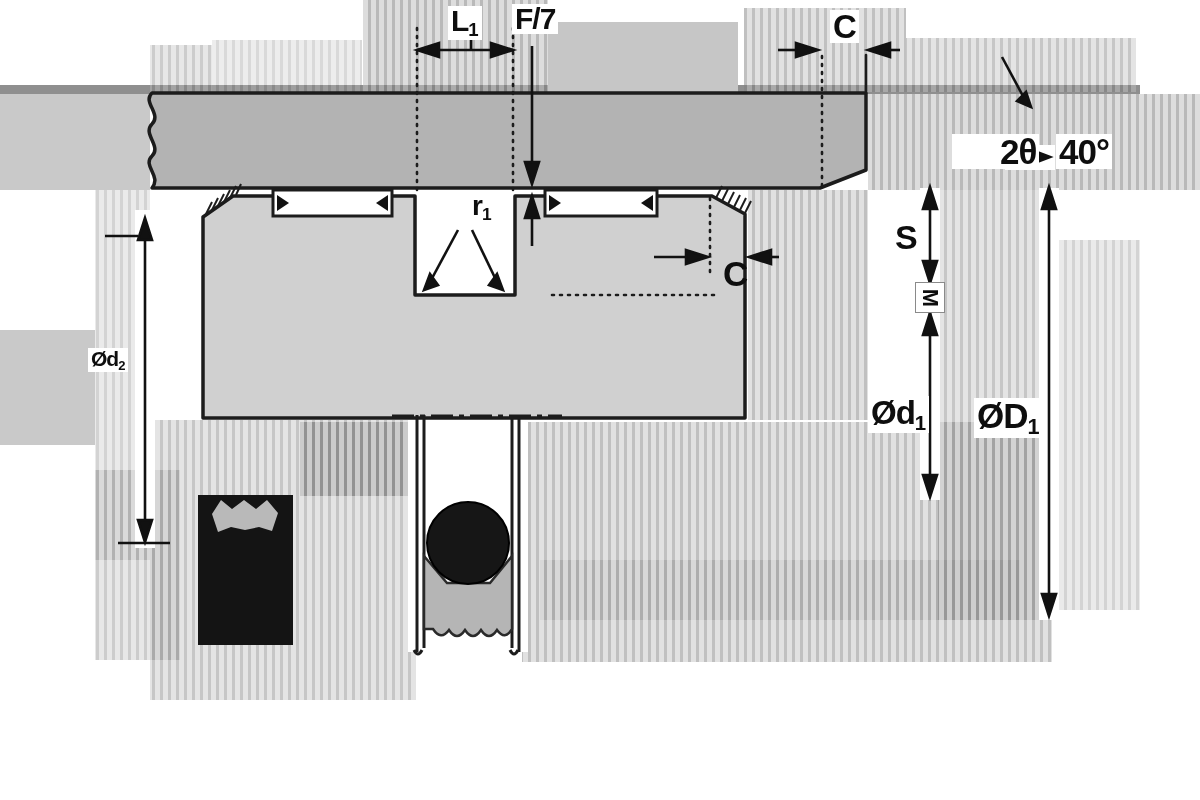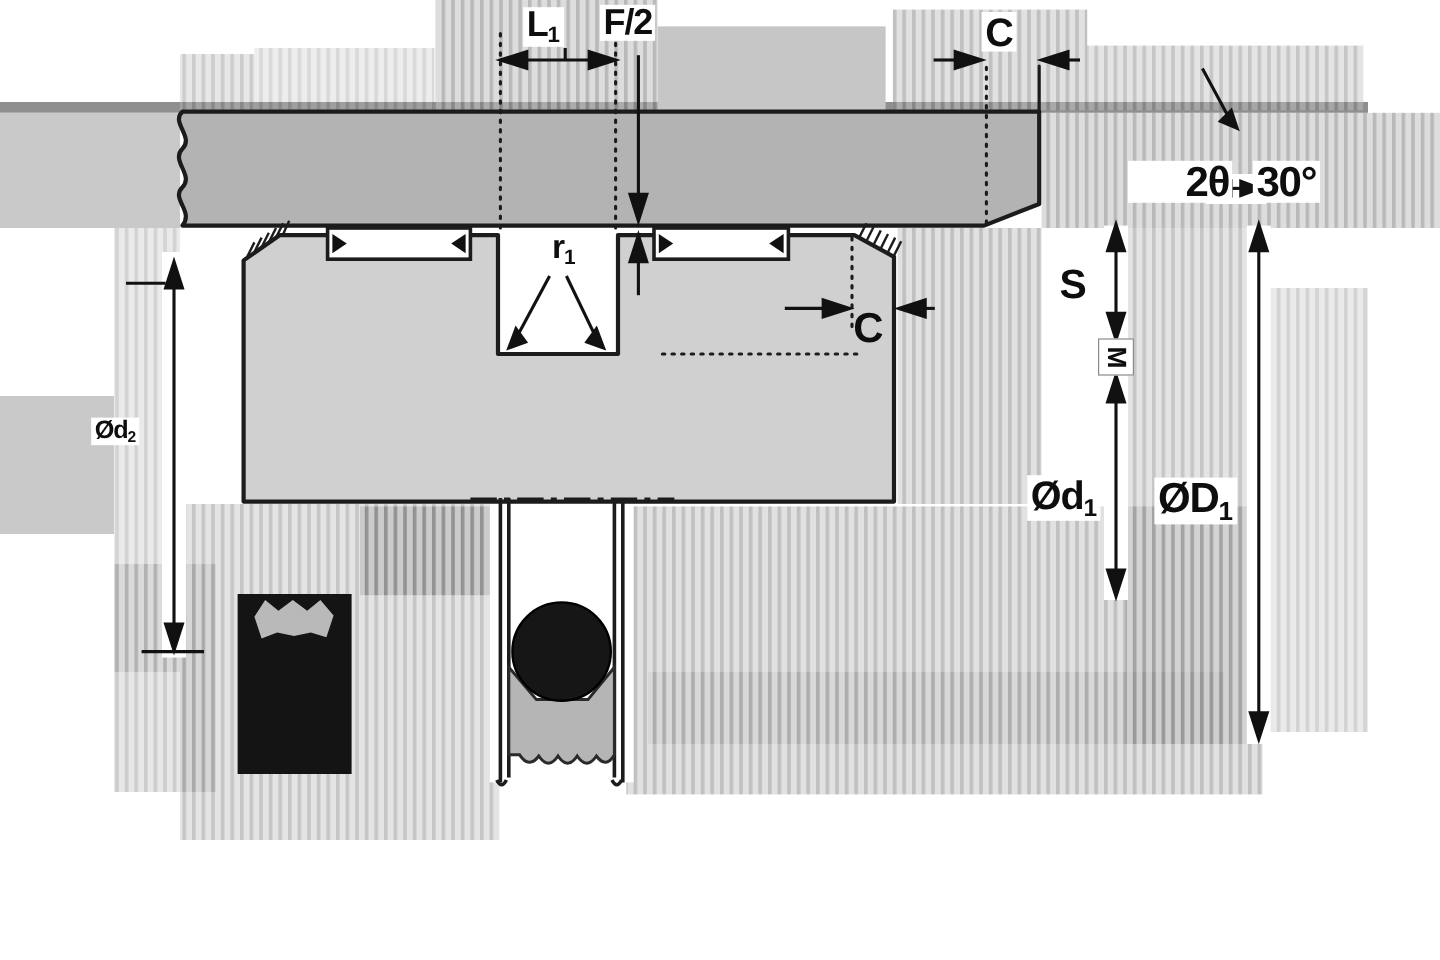--- a/index.html
+++ b/index.html
@@ -1,20 +1,20 @@
 <!DOCTYPE html>
 <html><head>
 <meta charset="utf-8">
 <style>
   html,body{margin:0;padding:0;background:#fff;}
   #canvas{position:relative;width:1200px;height:800px;background:#ffffff;overflow:hidden;
           font-family:"Liberation Sans",sans-serif;}
   svg{position:absolute;left:0;top:0;}
   .lbl{position:absolute;font-weight:bold;color:#0e0e0e;background:#ffffff;
-       padding:0 3px;line-height:1;white-space:nowrap;letter-spacing:-1px;}
+       padding:0 3px;line-height:1;white-space:nowrap;letter-spacing:-1px;margin-left:12px;}
   .sub{font-size:0.62em;vertical-align:-0.28em;letter-spacing:0;}
   #lbl-m-box{position:absolute;left:915px;top:282px;width:30px;height:31px;background:#fff;
        border:1.5px solid #8a8a8a;display:flex;align-items:center;justify-content:center;
        box-sizing:border-box;padding:0;}
   #lbl-m-box span{display:block;transform:rotate(90deg);font-weight:bold;font-size:22px;color:#0e0e0e;}
 </style>
 </head>
 <body>
 
 <div id="canvas">
@@ -175,27 +175,27 @@
 
     <line x1="458" y1="230" x2="430" y2="282"></line>
     <polygon points="424,290 438,285 430,274"></polygon>
     <line x1="472" y1="230" x2="497" y2="282"></line>
     <polygon points="503,290 489,285 497,274"></polygon>
   </g>
 </svg>
 
 <div class="lbl" style="left:436px;top:6px;font-size:30px;"><span>L</span><span class="sub">1</span></div>
 
-<div class="lbl" style="left:500px;top:4px;font-size:30px;"><span>F/2</span></div>
+<div class="lbl" style="left:500px;top:4px;font-size:30px;"><span>F/7</span></div>
 
 <div class="lbl" style="left:818px;top:10px;font-size:33px;"><span>C</span></div>
 
 <div class="lbl" style="left:940px;top:134px;font-size:35px;padding-left:48px;"><span>2θ</span></div>
 
-<div class="lbl" style="left:1044px;top:134px;font-size:35px;"><span>30°</span></div>
+<div class="lbl" style="left:1044px;top:134px;font-size:35px;"><span>40°</span></div>
 
 <div class="lbl" style="left:880px;top:220px;font-size:34px;"><span>S</span></div>
 
 <div id="lbl-m-box">
       <span>M</span>
     </div>
 
 <div class="lbl" style="left:856px;top:396px;font-size:33px;"><span>Ød</span><span class="sub">1</span></div>
 
 <div class="lbl" style="left:962px;top:398px;font-size:35px;"><span>ØD</span><span class="sub">1</span></div>

